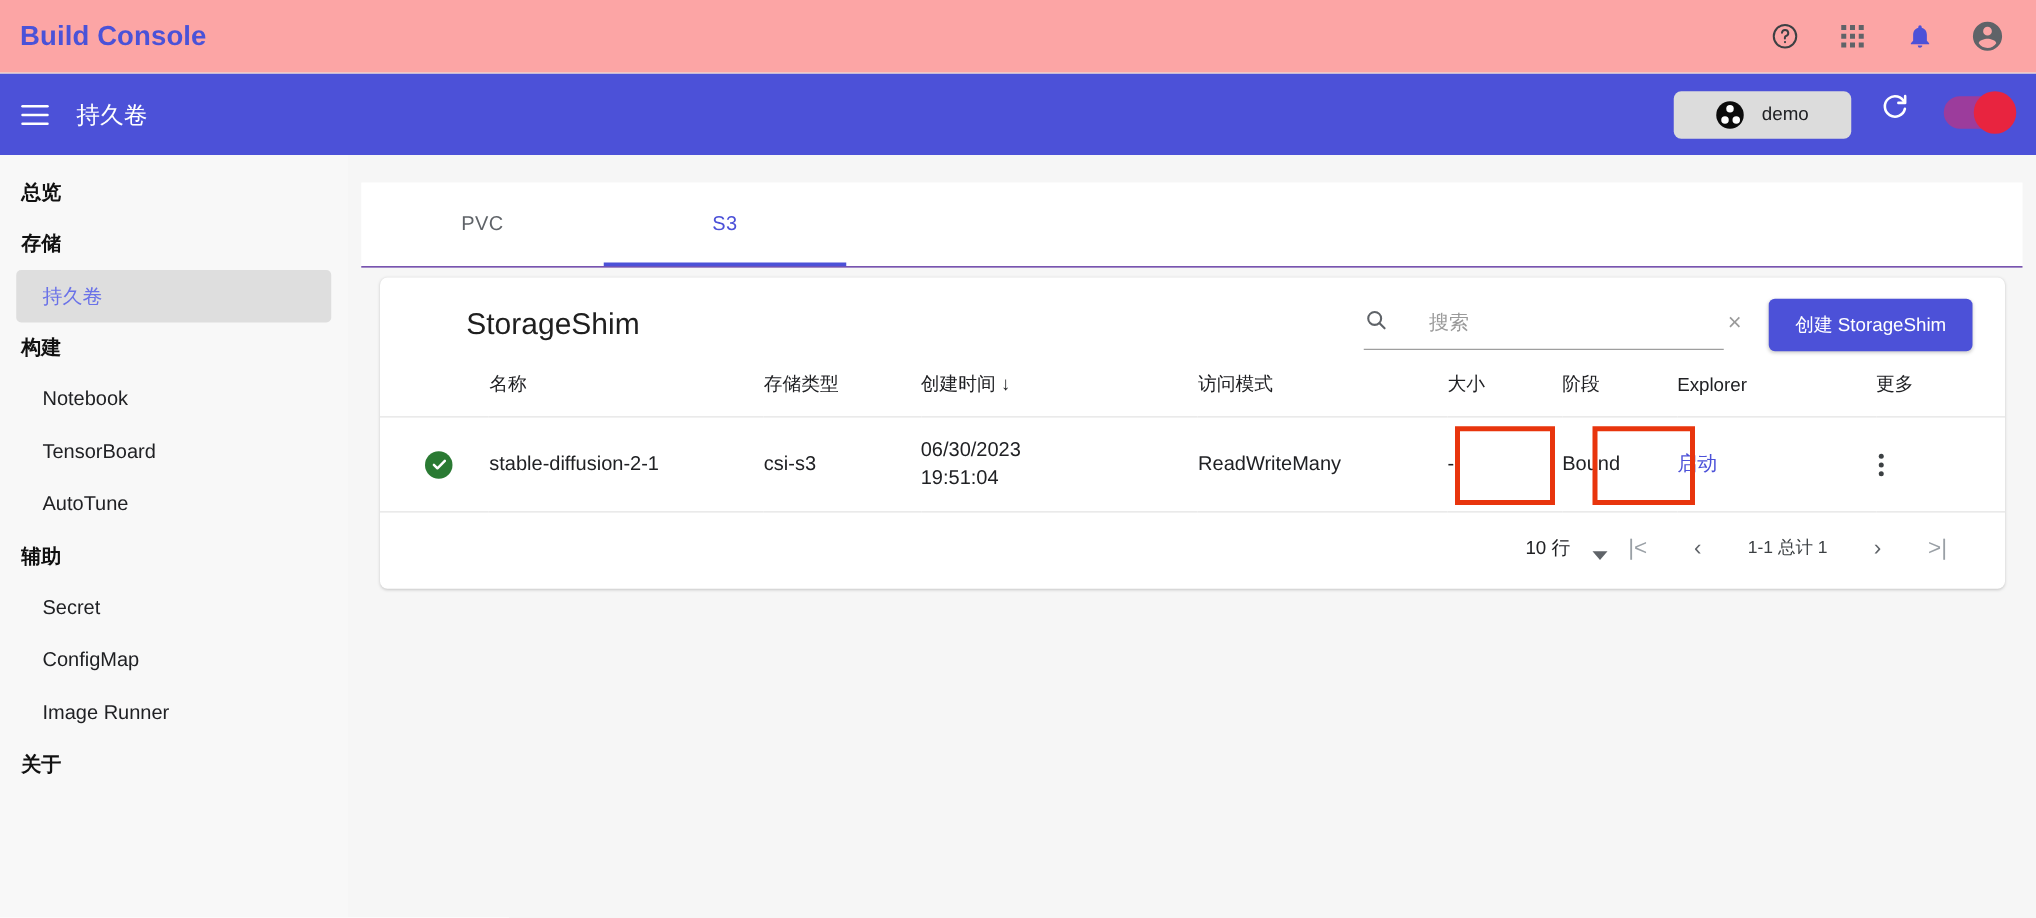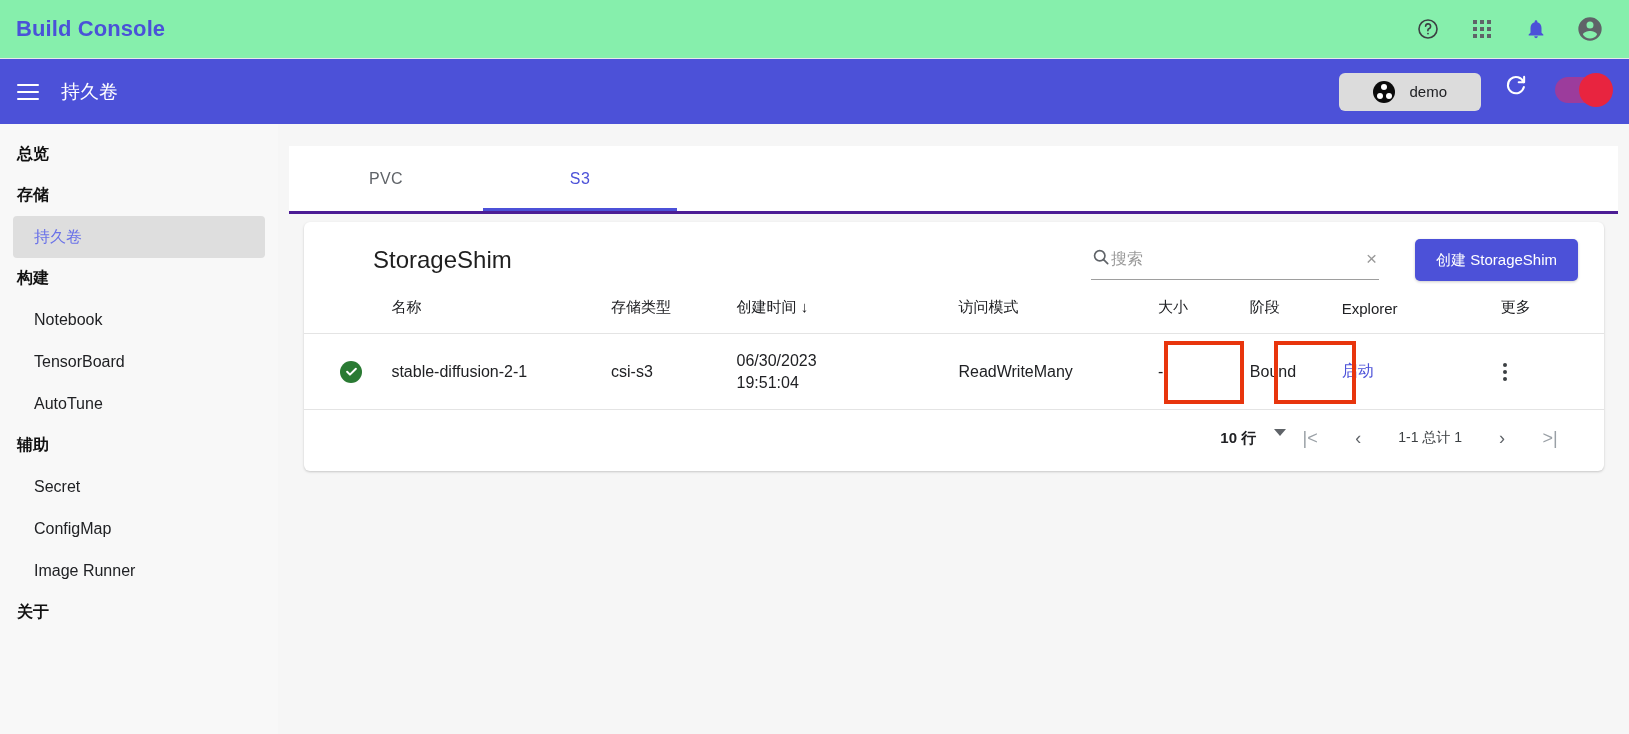--- a/index.html
+++ b/index.html
@@ -7,21 +7,21 @@
     width: 1629px; height: 734px;
     font-family: "Liberation Sans", "DejaVu Sans", sans-serif;
     background: #ffffff;
     overflow: hidden;
   }
   .app { position: relative; width: 1629px; height: 734px; }
 
   
   .topbar {
     position: absolute; left: 0; top: 0; width: 1629px; height: 59px;
-    background: #86efac;
+    background: #fca5a5;
     display: flex; align-items: center;
     border-bottom: 1px solid #e8e8e8;
   }
   .brand {
     margin-left: 16px;
     font-size: 22px; font-weight: bold; color: #4a52d8;
     letter-spacing: 0.1px;
   }
   .topbar-right {
     margin-left: auto; display: flex; align-items: center; gap: 0px;
@@ -94,21 +94,21 @@
   }
   .nav-item.active { background: #dedede; color: #6a72e8; }
 
   
   .content {
     position: absolute; left: 278px; top: 124px; width: 1351px; height: 610px;
     background: #f6f6f6;
   }
   .tabs-card {
     position: absolute; left: 11px; top: 22px; width: 1329px; height: 68px;
-    background: #fff; border-bottom: 3px solid #4c1d95;
+    background: #fff; border-bottom: 1px solid #4c1d95;
     display: flex; align-items: stretch;
   }
   .tab {
     width: 194px; display: flex; align-items: center; justify-content: center;
     font-size: 16px; color: #5f6368; cursor: pointer; position: relative;
     letter-spacing: 0.4px;
   }
   .tab.active { color: #4c51d8; font-weight: 500; }
   .tab.active::after {
     content: ""; position: absolute; left: 0; right: 0; bottom: 0;
@@ -118,21 +118,21 @@
   .panel {
     position: absolute; left: 26px; top: 98px; width: 1300px; height: 249px;
     background: #fff; border-radius: 6px;
     box-shadow: 0 1px 3px rgba(0,0,0,0.13), 0 1px 2px rgba(0,0,0,0.07);
   }
   .panel-head {
     height: 76px; display: flex; align-items: center; padding: 0 26px 0 36px;
   }
   .panel-title { font-size: 24px; color: #1f1f1f; margin-left: 33px; }
   .search-wrap {
-    margin-left: auto; display: flex; align-items: center; gap: 0;
+    margin-left: auto; display: flex; align-items: center; gap: 32px;
     width: 288px; height: 40px; border-bottom: 1px solid #9e9e9e;
     padding-bottom: 2px;
   }
   .search-input {
     flex: 1; border: none; outline: none; font-size: 16px; color: #202124;
     font-family: inherit; background: transparent;
   }
   .search-input::placeholder { color: #9a9a9a; }
   .clear-x { color: #9a9a9a; font-size: 19px; cursor: pointer; padding-right: 2px; }
   .create-btn {
@@ -168,21 +168,21 @@
   }
   .time-cell { line-height: 1.35; }
   .link { color: #4c51d8; cursor: pointer; }
   .kebab { display: flex; flex-direction: column; gap: 3px; cursor: pointer; padding-left: 2px; }
   .kebab i { width: 4px; height: 4px; border-radius: 50%; background: #3c4043; display: block; }
 
   .pager {
     height: 56px; display: flex; align-items: center; justify-content: flex-end;
     padding-right: 30px; gap: 0px; font-size: 14px; color: #3c4043;
   }
-  .rows-sel { display: flex; align-items: flex-start; gap: 18px; font-weight: bold; font-size: 15px; color: #202124; cursor: pointer; }
+  .rows-sel { display: flex; align-items: flex-end; gap: 18px; font-weight: normal; font-size: 15px; color: #202124; cursor: pointer; }
   .caret { width: 0; height: 0; border-left: 6px solid transparent; border-right: 6px solid transparent; border-top: 7px solid #5f6368; }
   .pg-btn { width: 48px; height: 40px; display: flex; align-items: center; justify-content: center; color: #9aa0a6; font-size: 18px; cursor: pointer; }
   .pg-btn.dark { color: #5f6368; }
   .range { font-size: 14px; color: #3c4043; padding: 0 16px; }
 
   
   .hl { position: absolute; border: 4px solid #e8350d; pointer-events: none; }
   #hl-phase { left: 1164px; top: 341px; width: 80px; height: 63px; }
   #hl-expl  { left: 1274px; top: 341px; width: 82px; height: 63px; }
 </style>

